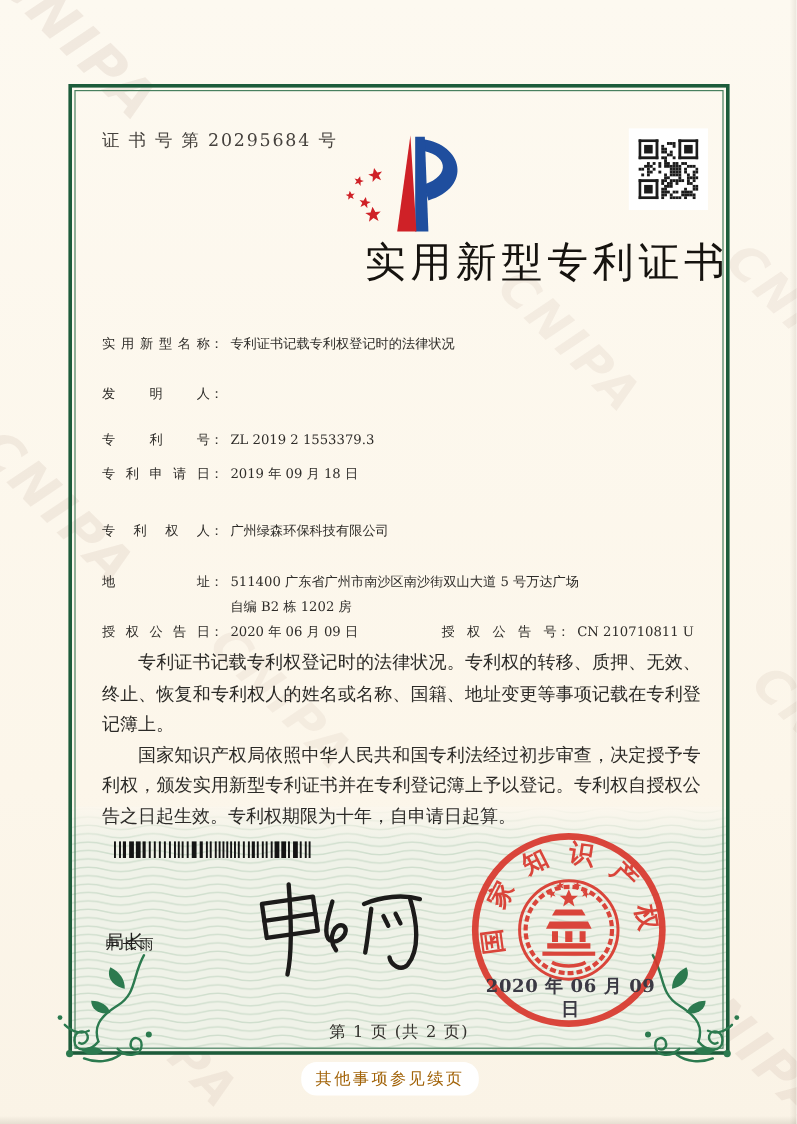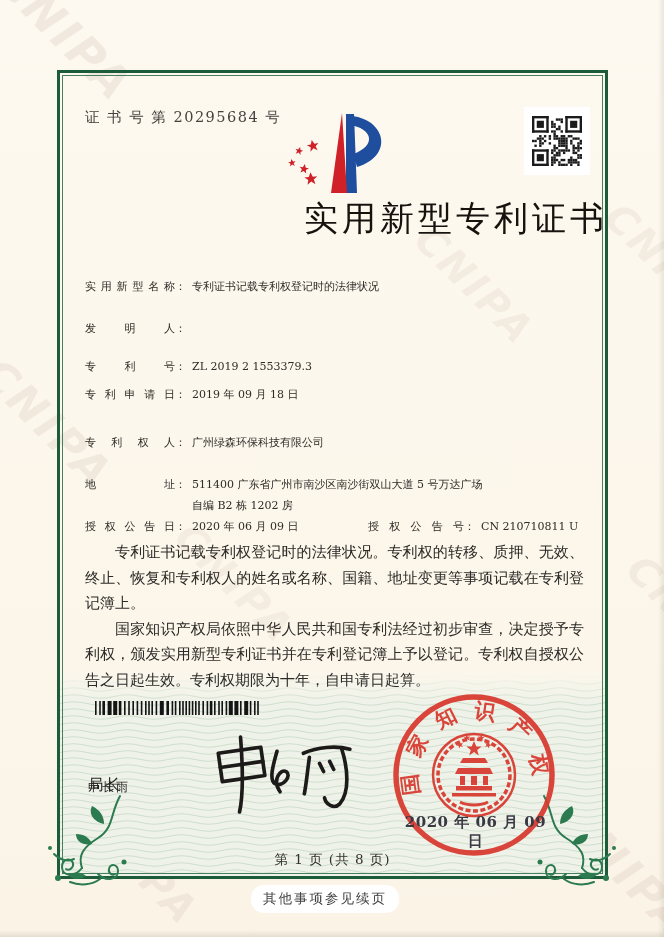--- a/index.html
+++ b/index.html
@@ -70,21 +70,21 @@
   .seal{ position:absolute; left:390px; top:691px; width:168px; height:168px; }
   .seal-date{
     position:absolute; left:398px; top:813px; width:155px; text-align:center;
     font-size:15px; font-weight:bold; color:#3a3943; letter-spacing:.5px;
   }
 
   .page-info{ left:57px; top:851px; width:551px; text-align:center; font-size:13.5px; color:#33312d; letter-spacing:1px; }
 
   .continuation{
     position:absolute; left:251px; top:885px; background:#ffffff; padding:5px 12px;
-    font-size:13.5px; color:#404040; letter-spacing:2px;border-radius:13px;
+    font-size:13.5px; color:#a16207; letter-spacing:2px;border-radius:13px;
   }
 
   .ornament{ position:absolute; width:96px; height:96px; pointer-events:none; }
   .ornament.bl{ left:40px; top:792px; }
   .ornament.br{ left:528px; top:792px; transform:scaleX(-1); }
 
   .logo{ position:absolute; left:280px; top:110px; width:125px; height:86px; }
   .qr-box{ position:absolute; left:524px; top:107px; width:66px; height:68px; background:#ffffff;
     display:flex; align-items:center; justify-content:center; }
 </style>
@@ -447,18 +447,18 @@
           <rect x="93" y="85" width="5" height="9"></rect>
           <rect x="66" y="95" width="36" height="4.5"></rect>
           <rect x="62" y="102" width="44" height="3.5"></rect>
         </g>
         <path d="M70,111 A 18,8 0 0 0 98,111" fill="none" stroke="#d8372c" stroke-width="3"></path>
       </g>
     </g>
   </svg>
   <div class="seal-date">2020 年 06 月 09 日</div>
 
-  <div class="content-text page-info">第 1 页 (共 8 页)</div>
+  <div class="content-text page-info">第 1 页 (共 2 页)</div>
 
   <div class="continuation">其他事项参见续页</div>
 
   <div class="bottom-edge"></div>
 </div>
 
 </body></html>

